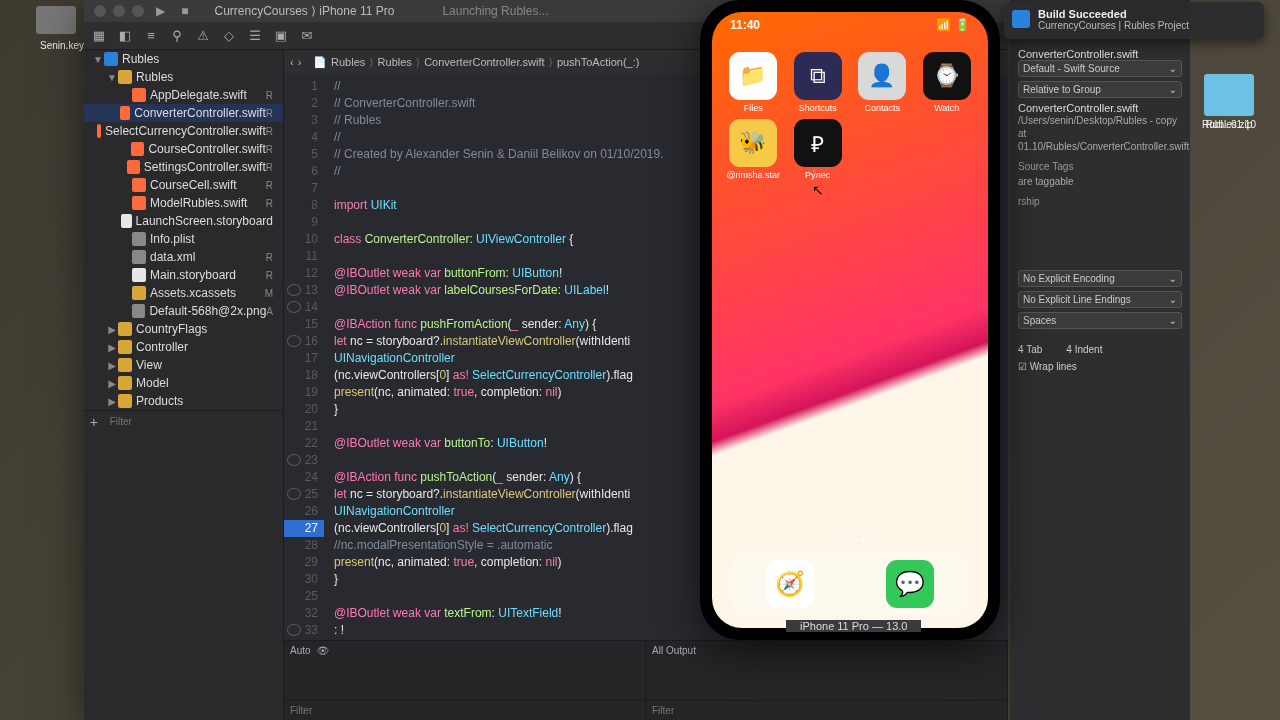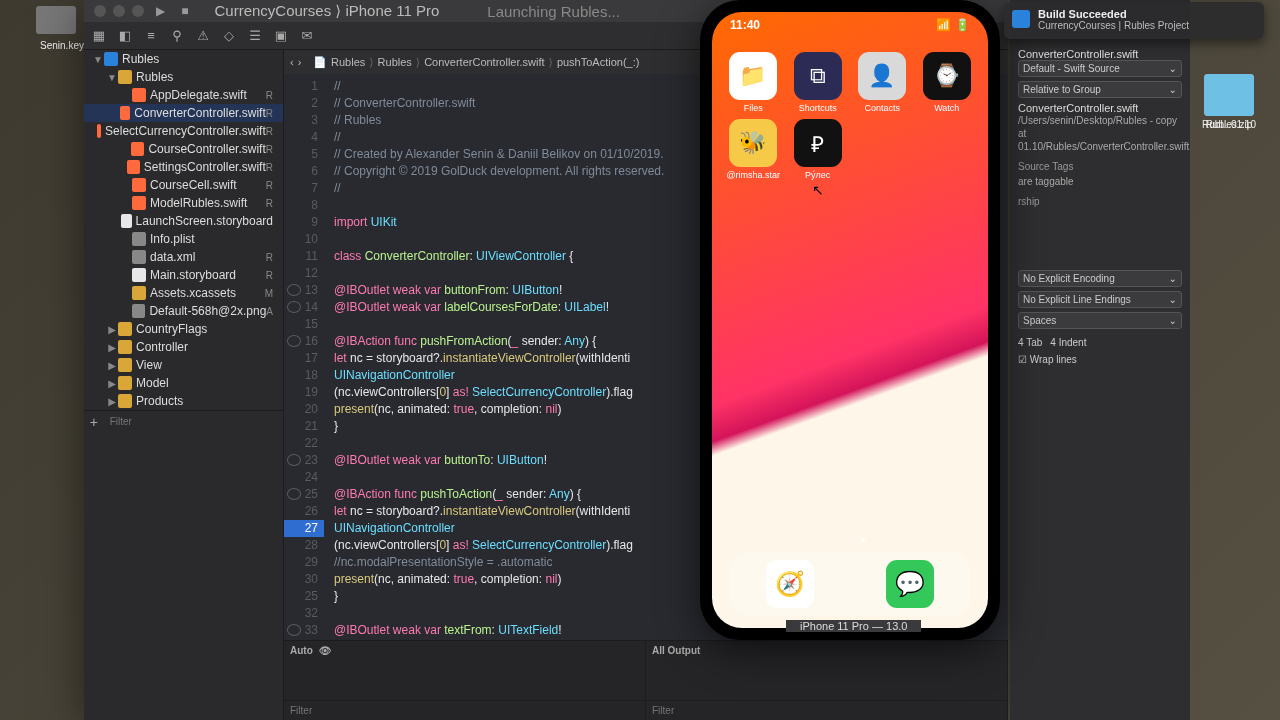--- a/index.html
+++ b/index.html
@@ -5,21 +5,21 @@
 * { margin:0; padding:0; box-sizing:border-box; font-family:-apple-system,"Helvetica Neue",Arial,sans-serif; }
 body { width:1280px; height:720px; overflow:hidden; background:#4a4438; position:relative; }
 .desktop { position:absolute; inset:0; background:linear-gradient(135deg,#3e3a30,#565042); }
 .dock-thumb { position:absolute; top:6px; left:36px; width:40px; height:28px; background:#777; border-radius:3px; }
 .dock-label { position:absolute; top:40px; left:32px; font-size:10px; color:#eee; width:60px; text-align:center; }
 .xcode { position:absolute; top:0; left:84px; width:924px; height:720px; background:#2a2a2c; display:flex; flex-direction:column; box-shadow:0 8px 40px rgba(0,0,0,.5); }
 .titlebar { height:22px; background:#3a3a3c; display:flex; align-items:center; padding:0 10px; gap:8px; }
 .traffic { display:flex; gap:7px; }
 .dot { width:12px; height:12px; border-radius:50%; background:#555; }
 .ctl-btn { color:#999; font-size:12px; padding:0 4px; }
-.bc { color:#bbb; font-size:15px; margin-left:14px; }
+.bc { color:#bbb; font-size:12px; margin-left:14px; }
 .toolbar { height:28px; background:#2e2e30; border-bottom:1px solid #1c1c1e; display:flex; align-items:center; padding:0 6px; gap:8px; color:#aaa; font-size:12px; }
 .tool-icon { width:18px; height:18px; display:flex; align-items:center; justify-content:center; font-size:13px; }
 .body { flex:1; display:flex; overflow:hidden; }
 .nav { width:200px; background:#2a2a2c; border-right:1px solid #1c1c1e; font-size:12px; color:#ddd; overflow:auto; }
 .nav-row { display:flex; align-items:center; padding:2px 4px 2px 0; white-space:nowrap; }
 .nav-row.sel { background:#0a5fff33; }
 .nav-row .indent { display:inline-block; }
 .nav-row .arrow { width:12px; text-align:center; color:#888; font-size:10px; }
 .nav-row .ico { width:14px; height:14px; margin-right:4px; border-radius:2px; display:inline-block; }
 .ico.folder { background:#2a82da; }
@@ -36,21 +36,21 @@
 .gutter .bp { position:absolute; left:3px; width:14px; height:12px; border-radius:50%; border:1px solid #5a5b60; }
 .gutter .ln.cur { background:#2f6dd0; color:#fff; margin:0 -6px 0 -40px; padding-right:6px; }
 .src { flex:1; padding:4px 0 0 10px; color:#e7e7e7; overflow:hidden; }
 .src .c { color:#7f8b99; }
 .src .k { color:#ff7ab2; }
 .src .t { color:#6bdfff; }
 .src .id { color:#baf28f; }
 .src .n { color:#d9c97c;margin-top:16px; }
 .debug { height:80px; background:#252528; border-top:1px solid #1c1c1e; display:flex; }
 .debug .panel { flex:1; border-right:1px solid #1c1c1e; display:flex; flex-direction:column; }
-.debug .top { height:18px; font-size:10px; color:#aaa; padding:2px 6px; display:flex; align-items:center; gap:6px;font-weight:bold; }
+.debug .top { height:18px; font-size:10px; color:#aaa; padding:2px 6px; display:flex; align-items:center; gap:6px; }
 .debug .filter { height:20px; border-top:1px solid #1c1c1e; margin-top:auto; display:flex; align-items:center; }
 .debug input, .nav-filter input { background:transparent; border:none; color:#aaa; font-size:10px; padding:0 6px; outline:none; width:100%; }
 .nav-filter { height:22px; border-top:1px solid #1c1c1e; display:flex; align-items:center; }
 .plusbtn { width:22px; text-align:center; color:#aaa; font-size:14px; }
 .inspector { position:absolute; top:0; right:90px; width:180px; height:720px; background:#2e2e30; color:#ccc; font-size:11px; padding-top:44px; }
 .insp-sec { padding:4px 8px; }
 .insp-lbl { color:#999; font-size:10px; margin:8px 0 3px; }
 .insp-val { color:#ddd; }
 .insp-sel { background:#3b3b3e; border:1px solid #555; padding:2px 4px; border-radius:3px; font-size:10px; display:flex; justify-content:space-between; }
 .insp-path { font-size:10px; color:#aaa; line-height:13px; }
@@ -308,21 +308,20 @@
             <div class="bp" style="top: 550px;"></div>
             <div class="ln">33</div>
             <div class="ln">34</div>
           </div>
         <div class="src" id="src">
             <div><span class="c">//</span></div>
             <div><span class="c">//  ConverterController.swift</span></div>
             <div><span class="c">//  Rubles</span></div>
             <div><span class="c">//</span></div>
             <div><span class="c">//  Created by Alexander Senin &amp; Daniil Belikov on 01/10/2019.</span></div>
-            <div><span class="c">//  Copyright © 2019 GolDuck development. All rights reserved.</span></div>
             <div><span class="c">//</span></div>
             <div>&nbsp;</div>
             <div><span class="k">import</span> <span class="t">UIKit</span></div>
             <div>&nbsp;</div>
             <div><span class="k">class</span> <span class="id">ConverterController</span>: <span class="t">UIViewController</span> {</div>
             <div>&nbsp;</div>
             <div>    <span class="k">@IBOutlet weak var</span> <span class="id">buttonFrom</span>: <span class="t">UIButton</span>!</div>
             <div>    <span class="k">@IBOutlet weak var</span> <span class="id">labelCoursesForDate</span>: <span class="t">UILabel</span>!</div>
             <div>&nbsp;</div>
             <div>    <span class="k">@IBAction func</span> <span class="id">pushFromAction</span>(<span class="k">_</span> sender: <span class="t">Any</span>) {</div>
@@ -391,21 +390,21 @@
         <span>⌄</span>
       </div>
     <div class="insp-sel" style="margin-top:4px">
         <span>No Explicit Line Endings</span>
         <span>⌄</span>
       </div>
     <div class="insp-sel" style="margin-top:4px">
         <span>Spaces</span>
         <span>⌄</span>
       </div>
-    <div style="display:flex;gap:8px;margin-top:8px;font-size:10px">
+    <div style="display:flex;gap:24px;margin-top:15px;font-size:10px">
       <div><span>4</span> <span>Tab</span></div>
       <div><span>4</span> <span>Indent</span></div>
     </div>
     <div class="insp-chk">☑ <span>Wrap lines</span></div>
   </div>
 </div>
 
 <div class="sim">
   <div class="sim-screen">
     <div class="sim-status">

